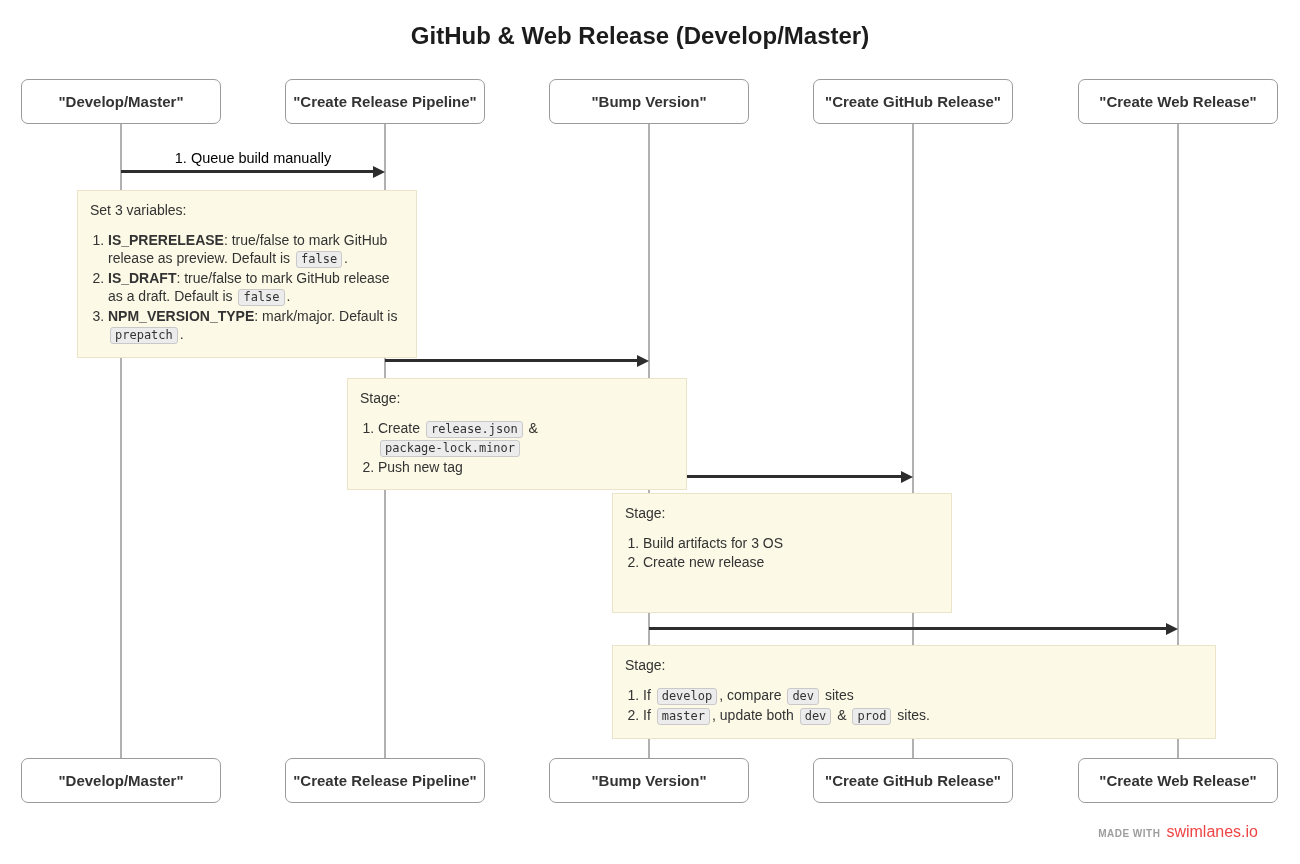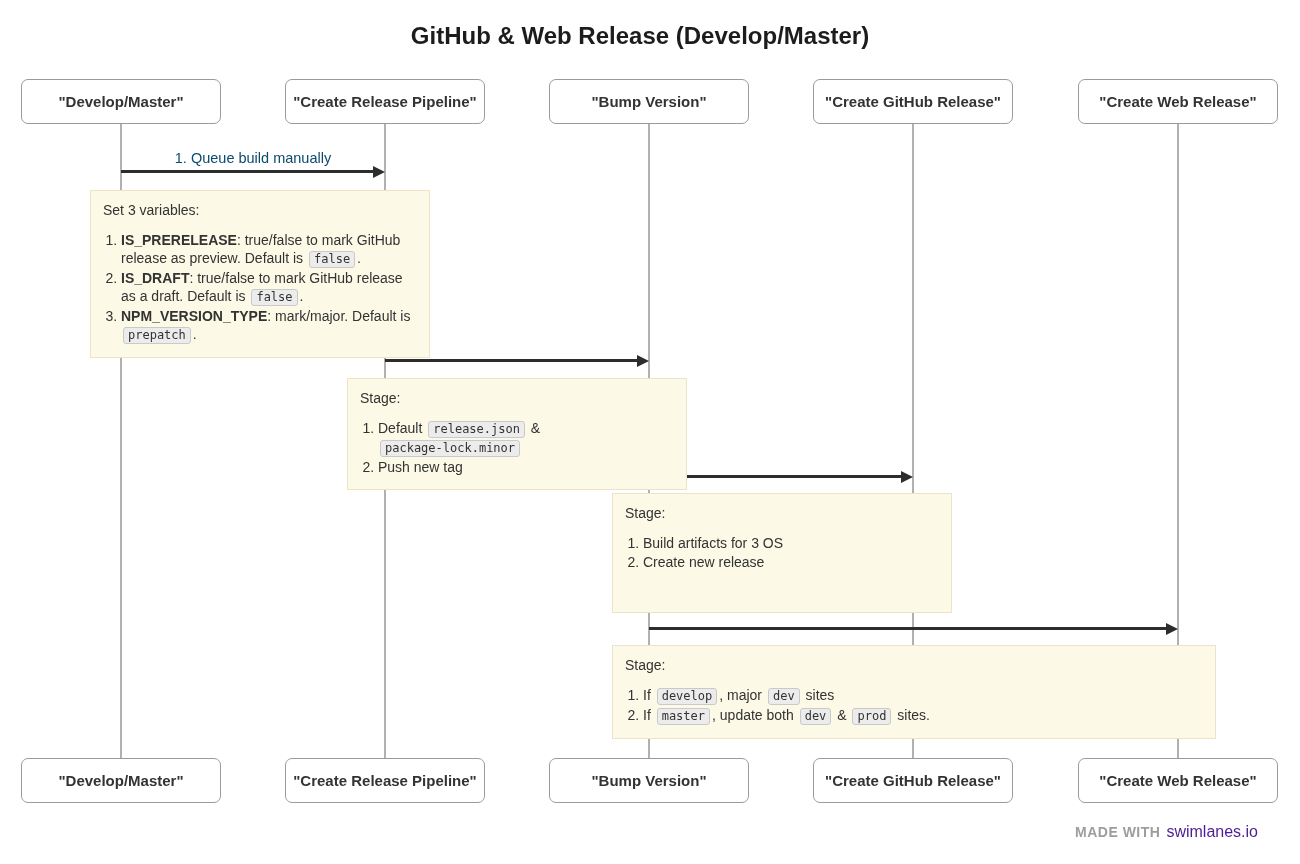--- a/index.html
+++ b/index.html
@@ -40,27 +40,27 @@
   .b{font-weight:bold;}
   .arrow{position:absolute;height:3px;z-index:2;}
   .arrow-line{position:absolute;left:0;right:9px;top:0;height:3px;background:#2d2d2d;}
   .arrow-head{
     position:absolute;right:0;top:-4.5px;width:0;height:0;
     border-top:6px solid transparent;border-bottom:6px solid transparent;
     border-left:12px solid #2d2d2d;
   }
   .arrow-label{
     position:absolute;left:0;right:0;bottom:7px;text-align:center;
-    font-size:14.5px;color:#0c4a6e;white-space:nowrap;
+    font-size:14.5px;color:#000000;white-space:nowrap;
   }
   .footer{
     position:absolute;top:823px;right:22px;display:flex;align-items:baseline;gap:6px;
   }
-  .made-with{font-size:14px;color:#9d9d9d;letter-spacing:.5px;font-weight:bold;}
-  .brand{font-size:16px;color:#4c1d95;text-decoration:none;}
+  .made-with{font-size:10px;color:#9d9d9d;letter-spacing:.5px;font-weight:bold;}
+  .brand{font-size:16px;color:#ef4444;text-decoration:none;}
 </style>
 </head>
 <body>
 
 <div class="stage">
 
   <h1 class="title">GitHub &amp; Web Release (Develop/Master)</h1>
 
   <div class="lifeline" style="left:120px;"></div>
   <div class="lifeline" style="left:384px;"></div>
@@ -97,50 +97,50 @@
   </div>
   <div class="arrow" style="left:649px;top:475px;width:264px;">
     <div class="arrow-line"></div>
     <div class="arrow-head"></div>
   </div>
   <div class="arrow" style="left:649px;top:627px;width:529px;">
     <div class="arrow-line"></div>
     <div class="arrow-head"></div>
   </div>
 
-  <div class="note" style="left:90px;top:190px;width:340px;min-height:156px;">
+  <div class="note" style="left:77px;top:190px;width:340px;min-height:156px;">
     <p class="note-intro">Set 3 variables:</p>
     <ol>
       <li><span class="b">IS_PRERELEASE</span><span>: true/false to mark GitHub release as preview. Default is </span><code class="chip">false</code><span>.</span></li>
       <li><span class="b">IS_DRAFT</span><span>: true/false to mark GitHub release as a draft. Default is </span><code class="chip">false</code><span>.</span></li>
       <li><span class="b">NPM_VERSION_TYPE</span><span>: mark/major. Default is </span><code class="chip">prepatch</code><span>.</span></li>
     </ol>
   </div>
 
   <div class="note" style="left:347px;top:378px;width:340px;min-height:84px;">
     <p class="note-intro">Stage:</p>
     <ol>
-      <li><span>Default </span><code class="chip">release.json</code><span> &amp; </span><code class="chip">package-lock.minor</code></li>
+      <li><span>Create </span><code class="chip">release.json</code><span> &amp; </span><code class="chip">package-lock.minor</code></li>
       <li><span>Push new tag</span></li>
     </ol>
   </div>
 
   <div class="note" style="left:612px;top:493px;width:340px;min-height:120px;">
     <p class="note-intro">Stage:</p>
     <ol>
       <li><span>Build artifacts for 3 OS</span></li>
       <li><span>Create new release</span>
       </li>
     </ol>
   </div>
 
   <div class="note" style="left:612px;top:645px;width:604px;min-height:85px;">
     <p class="note-intro">Stage:</p>
     <ol>
-      <li><span>If </span><code class="chip">develop</code><span>, major </span><code class="chip">dev</code><span> sites</span></li>
+      <li><span>If </span><code class="chip">develop</code><span>, compare </span><code class="chip">dev</code><span> sites</span></li>
       <li><span>If </span><code class="chip">master</code><span>, update both </span><code class="chip">dev</code><span> &amp; </span><code class="chip">prod</code><span> sites.</span></li>
     </ol>
   </div>
 
   <div class="bottom-row">
     <div class="actor-box" style="left:21px;">
         <span>"Develop/Master"</span>
       </div>
     <div class="actor-box" style="left:285px;">
         <span>"Create Release Pipeline"</span>

